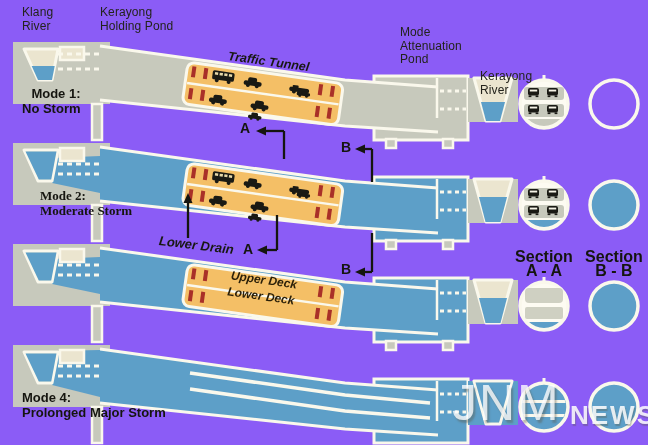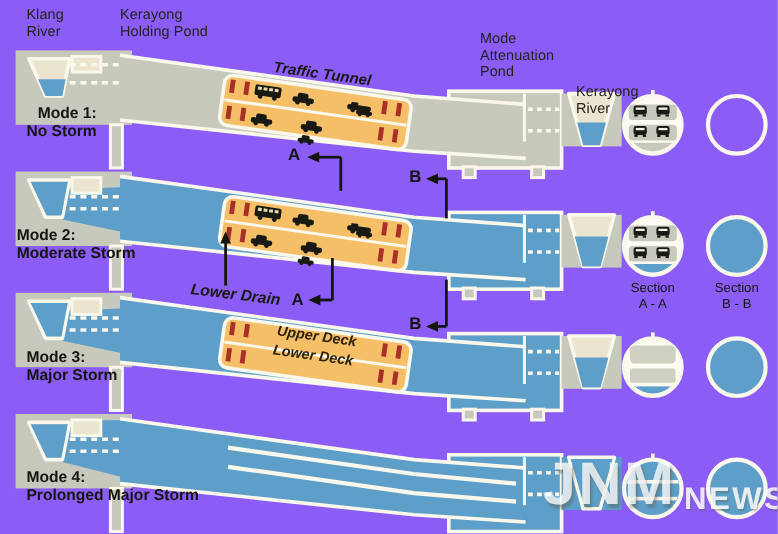--- a/index.html
+++ b/index.html
@@ -4,23 +4,23 @@
 <style>
   html,body{margin:0;padding:0;}
   body{background:#b0b0a8;font-family:"Liberation Sans",sans-serif;}
   #stage{position:relative;width:648px;height:445px;background:#8b5cf6;overflow:hidden;}
   #art{position:absolute;left:0;top:0;}
   .txt{position:absolute;white-space:pre-line;color:#23231c;}
   .lbl{font-size:12px;line-height:13.5px;font-weight:400;letter-spacing:.1px;}
   .mode{font-size:13px;line-height:14.5px;font-weight:700;color:#15150f;}
   .slant{font-size:12.5px;font-weight:700;font-style:italic;color:#181812;transform-origin:left top;}
   .marker{font-size:14px;font-weight:700;color:#15150f;}
-  .sec{font-size:11px;line-height:13.5px;font-weight:400;text-align:center;width:70px;color:#15150f;}
+  .sec{font-size:16px;line-height:13.5px;font-weight:700;text-align:center;width:70px;color:#15150f;margin-top:16px;}
   .decklbl{font-size:12px;font-weight:700;font-style:italic;width:120px;text-align:center;transform-origin:center;color:#2a1f08;}
-  .wm-big{position:absolute;font-size:50px;font-weight:700;letter-spacing:2px;color:rgba(255,255,255,.78);
+  .wm-big{position:absolute;font-size:50px;font-weight:400;letter-spacing:2px;color:rgba(255,255,255,.78);
           text-shadow:2px 3px 2px rgba(90,88,70,.4);}
   .wm-small{position:absolute;font-size:26px;font-weight:700;letter-spacing:2px;color:rgba(255,255,255,.85);
           text-shadow:1px 2px 1px rgba(90,88,70,.35);}
 </style>
 </head>
 <body>
 
 <div id="stage">
 
 <svg id="art" width="648" height="445" viewBox="0 0 648 445">
@@ -287,24 +287,22 @@
 Attenuation
 Pond</div>
 <div class="txt lbl" style="left:480px;top:23px;margin-top:47px;">Kerayong
 River</div>
 
 <div class="txt slant" style="left:229px;top:49px;transform:rotate(8deg);">Traffic Tunnel</div>
 <div class="txt slant" style="left:160px;top:233px;transform:rotate(7deg);font-size:13px;">Lower Drain</div>
 
 <div class="txt mode" style="left:22px;top:87px;text-align:right;">Mode 1:
 No Storm</div>
-<div class="txt mode" style="left:14px;top:189px;">Mode 2:
+<div class="txt mode" style="left:40px;top:189px;font-family:Liberation Serif, serif;">Mode 2:
 Moderate Storm</div>
-<div class="txt mode" style="left:22px;top:291px;">Mode 3:
-Major Storm</div>
 <div class="txt mode" style="left:22px;top:391px;">Mode 4:
 Prolonged Major Storm</div>
 
 <div class="txt marker" style="left:240px;top:120px;">A</div>
 <div class="txt marker" style="left:341px;top:139px;">B</div>
 <div class="txt marker" style="left:243px;top:241px;">A</div>
 <div class="txt marker" style="left:341px;top:261px;">B</div>
 
 <div class="txt decklbl" style="left:204px;top:273px;transform:rotate(8deg);">Upper Deck</div>
 <div class="txt decklbl" style="left:201px;top:289px;transform:rotate(8deg);">Lower Deck</div>

